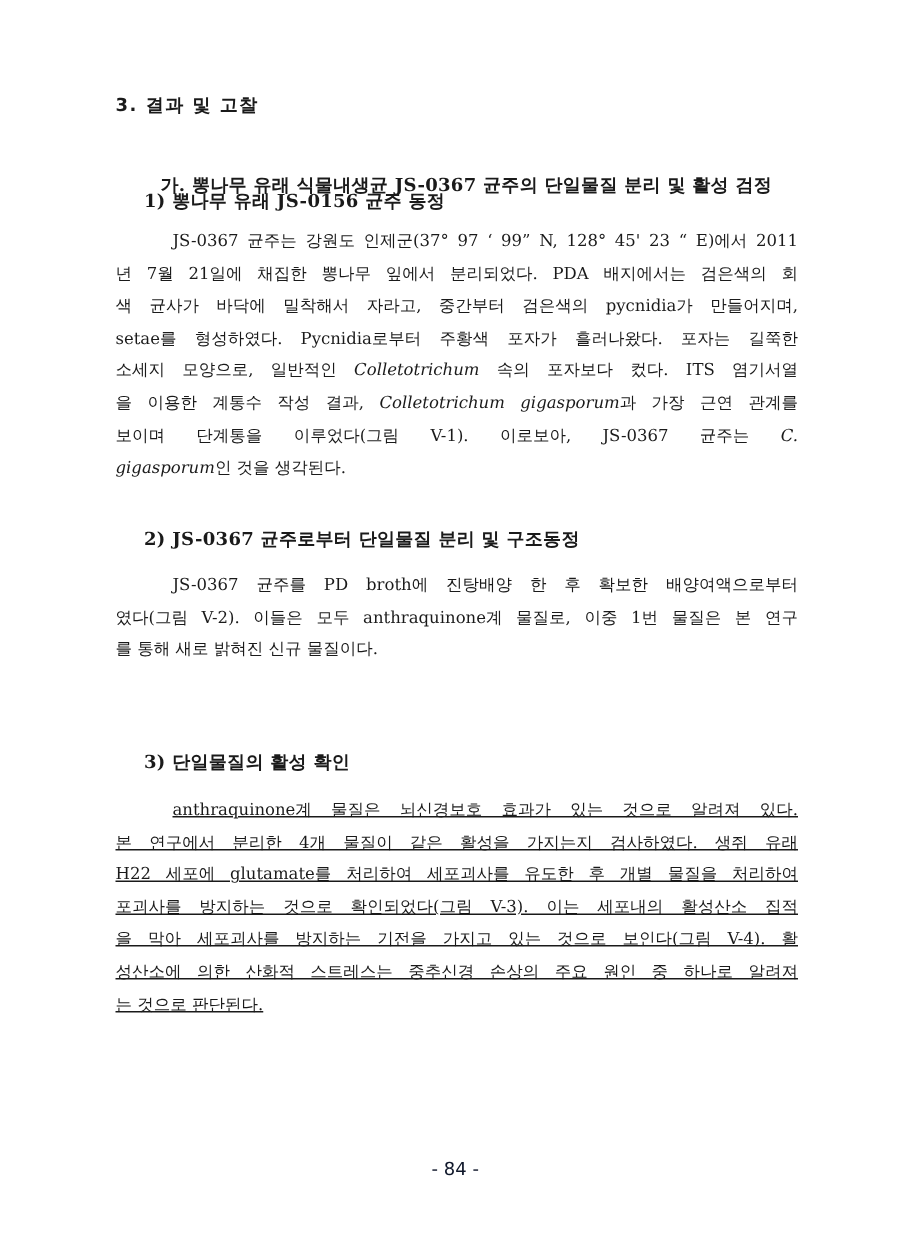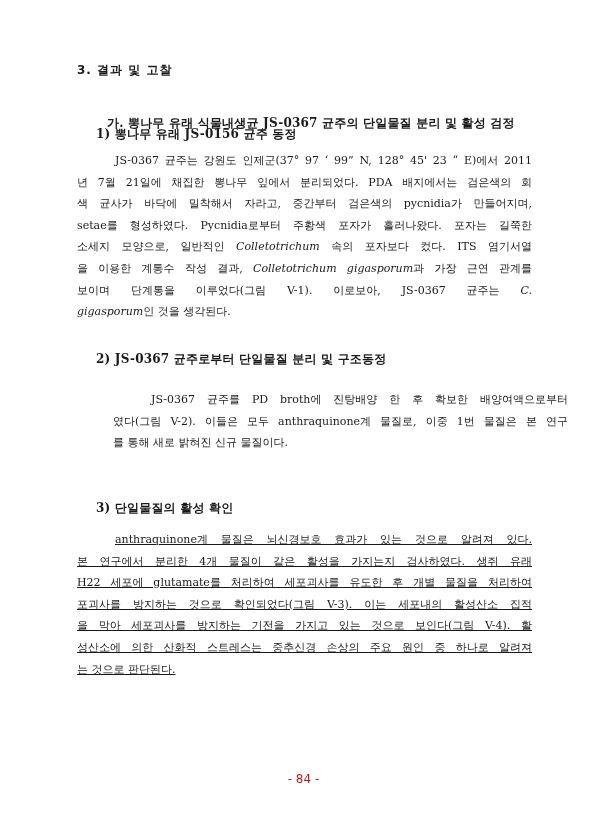--- a/index.html
+++ b/index.html
@@ -77,21 +77,21 @@
       font-style: italic;
     }
     .footer {
       position: absolute;
       left: 0;
       width: 607px;
       top: 772px;
       text-align: center;
       font-family: "DejaVu Sans", "Liberation Sans", sans-serif;
       font-size: 12px;
-      color: #b91c1c;
+      color: #0f172a;
     }
   </style>
 </head>
 <body>
 
 <div class="page">
 
   <h1 class="h1">3. 결과 및 고찰</h1>
   <h2 class="h2">가. 뽕나무 유래 식물내생균 JS-0367 균주의 단일물질 분리 및 활성 검정</h2>
 
@@ -101,21 +101,21 @@
     <span class="line"><span>년 7월 21일에 채집한 뽕나무 잎에서 분리되었다. PDA 배지에서는 검은색의 회</span></span>
     <span class="line"><span>색 균사가 바닥에 밀착해서 자라고, 중간부터 검은색의 pycnidia가 만들어지며,</span></span>
     <span class="line"><span>setae를 형성하였다. Pycnidia로부터 주황색 포자가 흘러나왔다. 포자는 길쭉한</span></span>
     <span class="line"><span>소세지 모양으로, 일반적인 </span><span class="it">Colletotrichum</span><span> 속의 포자보다 컸다. ITS 염기서열</span></span>
     <span class="line"><span>을 이용한 계통수 작성 결과, </span><span class="it">Colletotrichum gigasporum</span><span>과 가장 근연 관계를</span></span>
     <span class="line"><span>보이며 단계통을 이루었다(그림 V-1). 이로보아, JS-0367 균주는 </span><span class="it">C.</span></span>
     <span class="line last"><span class="it">gigasporum</span><span>인 것을 생각된다.</span></span>
   </div>
 
   <h3 class="h3" style="top:351px;">2) JS-0367 균주로부터 단일물질 분리 및 구조동정</h3>
-  <div class="para" style="top:389px;margin-left:36px;">
+  <div class="para" style="top:379px;">
     <span class="line first"><span>JS-0367 균주를 PD broth에 진탕배양 한 후 확보한 배양여액으로부터</span></span>
     <span class="line"><span>였다(그림 V-2). 이들은 모두 anthraquinone계 물질로, 이중 1번 물질은 본 연구</span></span>
     <span class="line last"><span>를 통해 새로 밝혀진 신규 물질이다.</span></span>
   </div>
 
   <h3 class="h3" style="top:500px;">3) 단일물질의 활성 확인</h3>
   <div class="para" style="top:529px;text-decoration:underline;">
     <span class="line first"><span>anthraquinone계 물질은 뇌신경보호 효과가 있는 것으로 알려져 있다.</span></span>
     <span class="line"><span>본 연구에서 분리한 4개 물질이 같은 활성을 가지는지 검사하였다. 생쥐 유래</span></span>
     <span class="line"><span>H22 세포에 glutamate를 처리하여 세포괴사를 유도한 후 개별 물질을 처리하여</span></span>

